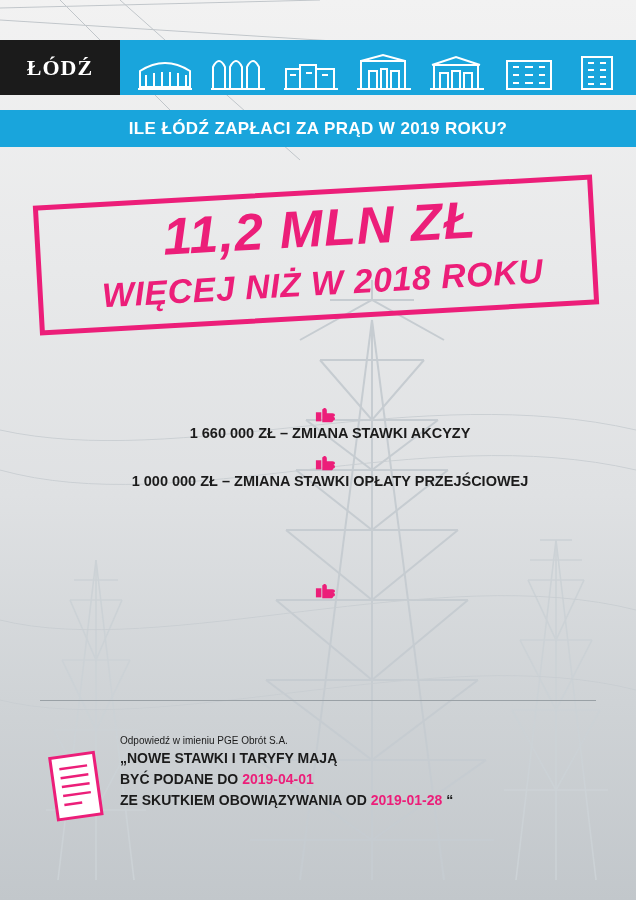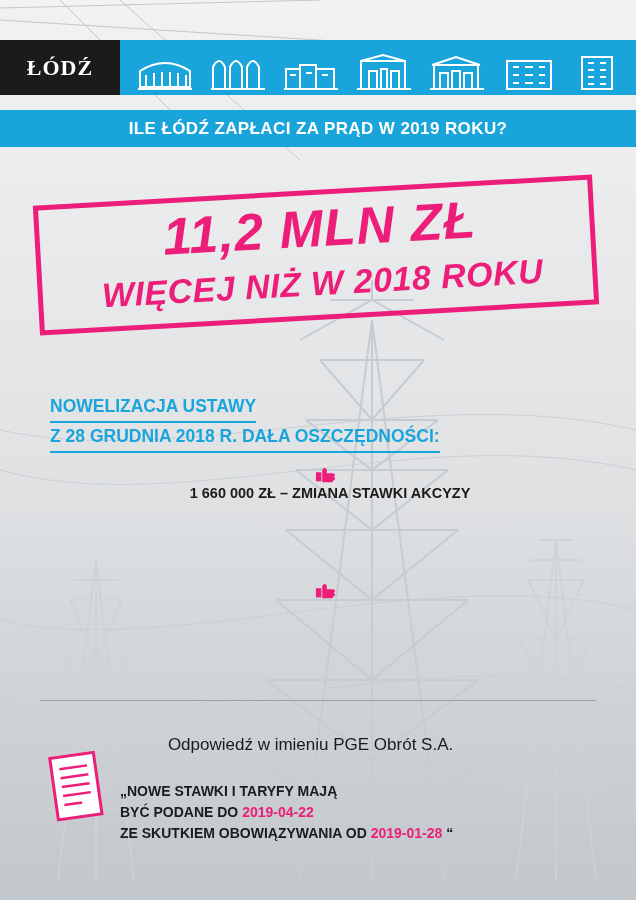--- a/index.html
+++ b/index.html
@@ -176,23 +176,22 @@
   .doc-icon {
     width: 62px;
     flex: 0 0 auto;
     margin-top: 14px;
   }
   .footer-text {
     margin-left: 12px;
   }
   .attrib {
     color: #1b1b1b;
-    font-size: 17px;
-    margin-bottom: 26px;
-    text-align: right;
+    font-size: 10px;
+    margin-bottom: 2px;
   }
   .quote {
     color: #1b1b1b;
     font-weight: bold;
     font-size: 14px;
     line-height: 1.5;
   }
   .quote .pink { color: #ec1e79; }
 </style>
 </head>
@@ -340,35 +339,40 @@
     <span>ILE ŁÓDŹ ZAPŁACI ZA PRĄD W 2019 ROKU?</span>
   </div>
 
   <div class="stamp"></div>
   <div class="stamp-inner">
     <div class="stamp-line1">11,2 MLN ZŁ</div>
     <div class="stamp-line2">WIĘCEJ NIŻ W 2018 ROKU</div>
   </div>
 
   <div class="section" style="top:393px;">
-    <div class="sec-head">
-      <span class="u">NOWELIZACJA USTAWY</span><br>
-      <span class="u">Z 28 GRUDNIA 2018 R. DAŁA OSZCZĘDNOŚCI:</span>
-    </div>
 
     <div class="bullet-row">
       <svg class="hand-icon" viewBox="0 0 24 22">
         <g fill="#ec1e79">
           <path d="M2 8 h6 v10 h-6 z"></path>
           <path d="M9 5 c2 -3 5 -2 5 1 v3 h6 c2 0 3 1 3 2 c0 1 -1 2 -2 2 c1 0 2 1 2 2 c0 1 -1 2 -2 2 c0 1 -1 2 -2 2 h-10 z"></path>
         </g>
       </svg>
       <span class="bullet-text">1 660 000 ZŁ  – ZMIANA STAWKI AKCYZY</span>
     </div>
 
+    <div class="bullet-row">
+      <svg class="hand-icon" viewBox="0 0 24 22">
+        <g fill="#ec1e79">
+          <path d="M2 8 h6 v10 h-6 z"></path>
+          <path d="M9 5 c2 -3 5 -2 5 1 v3 h6 c2 0 3 1 3 2 c0 1 -1 2 -2 2 c1 0 2 1 2 2 c0 1 -1 2 -2 2 c0 1 -1 2 -2 2 h-10 z"></path>
+        </g>
+      </svg>
+      <span class="bullet-text">1 000 000 ZŁ – ZMIANA STAWKI OPŁATY PRZEJŚCIOWEJ</span>
+    </div>
   </div>
 
   <div class="section" style="top:555px;">
 
     <div class="bullet-row" style="margin-top:26px;">
       <svg class="hand-icon" viewBox="0 0 24 22">
         <g fill="#ec1e79">
           <path d="M2 8 h6 v10 h-6 z"></path>
           <path d="M9 5 c2 -3 5 -2 5 1 v3 h6 c2 0 3 1 3 2 c0 1 -1 2 -2 2 c1 0 2 1 2 2 c0 1 -1 2 -2 2 c0 1 -1 2 -2 2 h-10 z"></path>
         </g>
@@ -388,19 +392,19 @@
           <path d="M16 36 L44 36"></path>
           <path d="M16 45 L44 45"></path>
           <path d="M16 54 L34 54"></path>
         </g>
       </g>
     </svg>
     <div class="footer-text">
       <div class="attrib">Odpowiedź w imieniu PGE Obrót S.A.</div>
       <div class="quote">
         <span>„</span><span>NOWE STAWKI I TARYFY MAJĄ</span><br>
-        <span>BYĆ PODANE DO </span><span class="pink">2019-04-22</span><br>
+        <span>BYĆ PODANE DO </span><span class="pink">2019-04-01</span><br>
         <span>ZE SKUTKIEM OBOWIĄZYWANIA OD </span><span class="pink">2019-01-28</span><span> “</span>
       </div>
     </div>
   </div>
 
 </div>
 
 </body></html>

